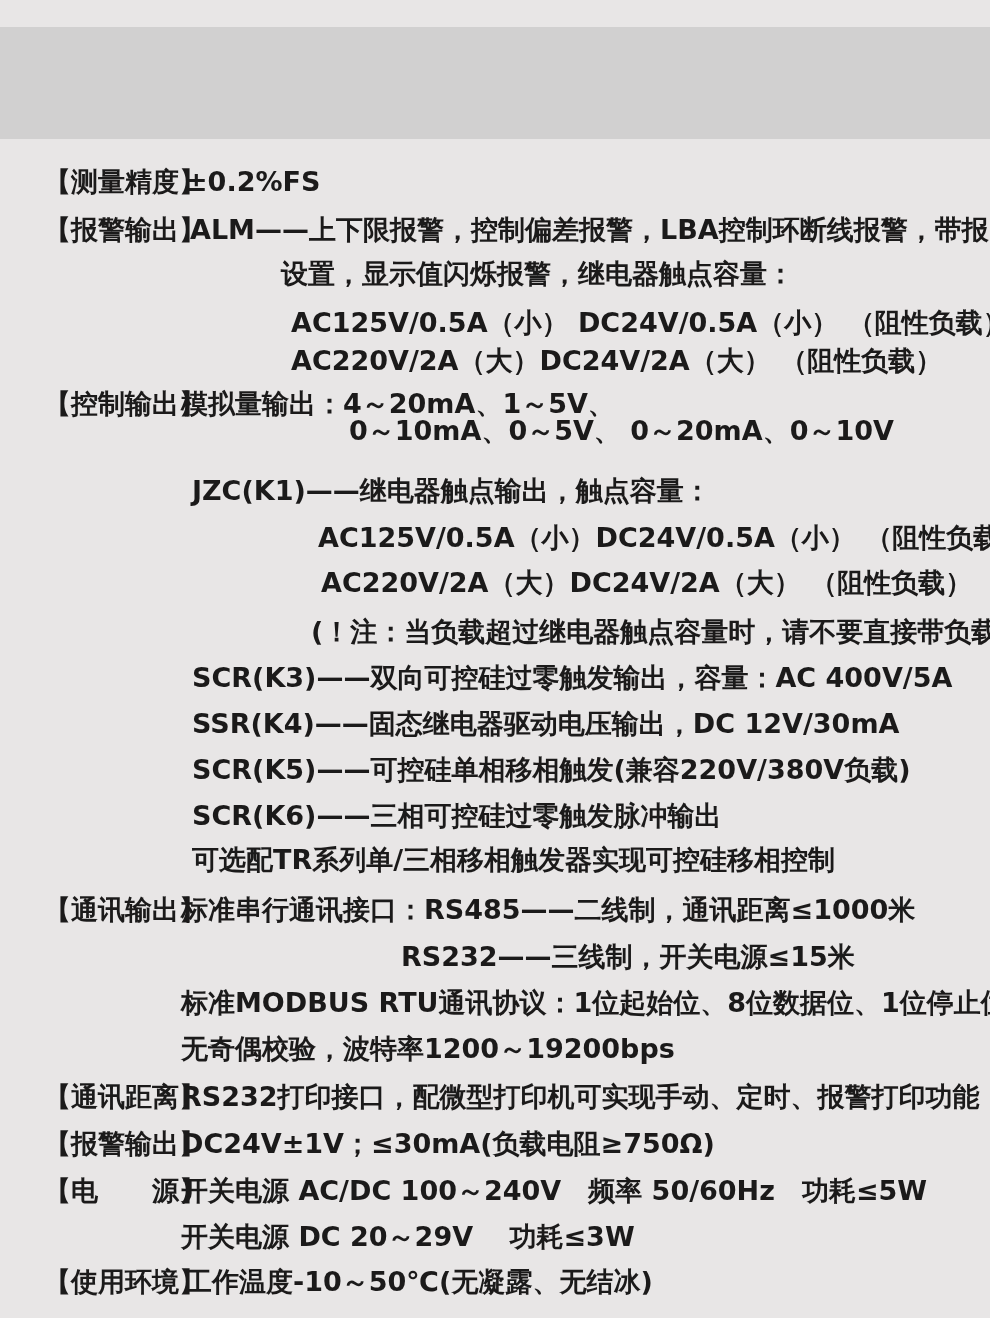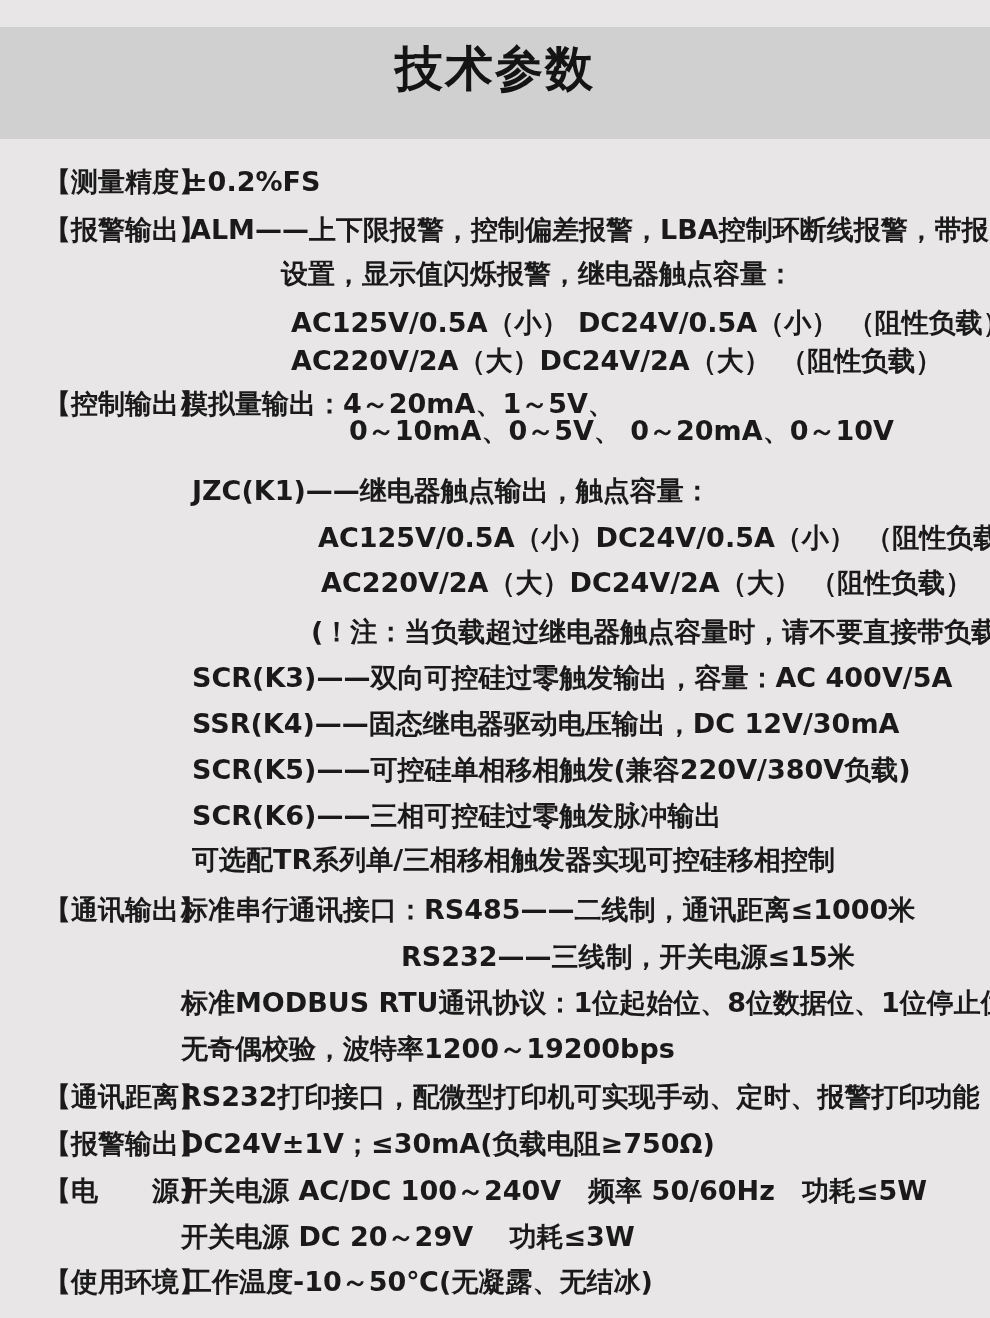--- a/index.html
+++ b/index.html
@@ -23,21 +23,20 @@
   .ln{
     position:absolute;white-space:nowrap;
     font-size:27px;font-weight:700;line-height:32px;color:#1b1a1a;
   }
   .lbl{left:44px;}
 </style>
 </head>
 <body>
 
 <div class="banner">
-  <div class="title">技术参数</div>
 </div>
 
 <div class="ln lbl" style="top:166px">【测量精度】</div>
 <div class="ln" style="left:185px;top:166px">±0.2%FS</div>
 
 <div class="ln lbl" style="top:214px">【报警输出】</div>
 <div class="ln" style="left:190px;top:214px">ALM——上下限报警，控制偏差报警，LBA控制环断线报警，带报回差</div>
 <div class="ln" style="left:281px;top:258px">设置，显示值闪烁报警，继电器触点容量：</div>
 <div class="ln" style="left:291px;top:307px">AC125V/0.5A（小） DC24V/0.5A（小） （阻性负载）</div>
 <div class="ln" style="left:291px;top:345px">AC220V/2A（大）DC24V/2A（大） （阻性负载）</div>

